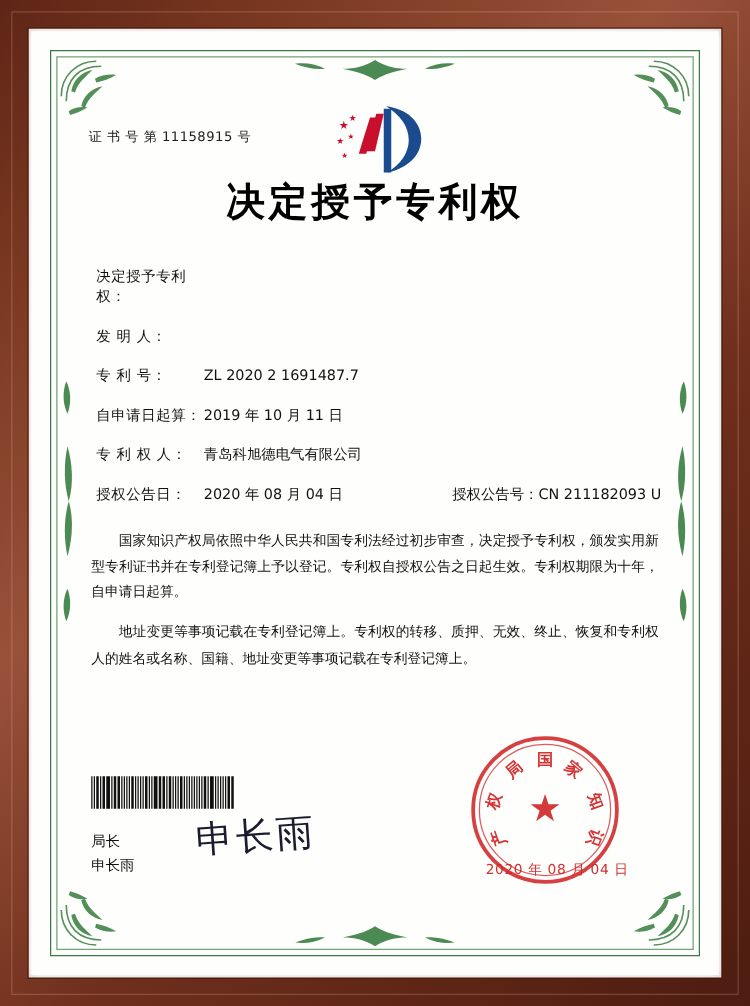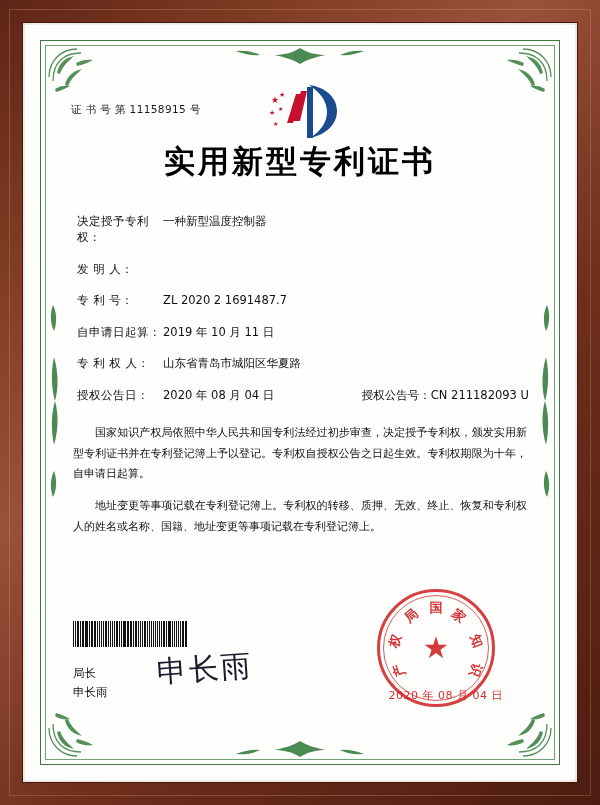--- a/index.html
+++ b/index.html
@@ -381,41 +381,40 @@
           </g>
         </svg>
       </div>
 
       <div class="qr">
         <div class="qrgrid" id="qrgrid"><i></i><i></i><i></i><i></i><i></i><i></i><i></i><i style="background: transparent;"></i><i></i><i style="background: transparent;"></i><i style="background: transparent;"></i><i style="background: transparent;"></i><i style="background: transparent;"></i><i style="background: transparent;"></i><i></i><i></i><i></i><i></i><i></i><i></i><i></i><i></i><i style="background: transparent;"></i><i style="background: transparent;"></i><i style="background: transparent;"></i><i style="background: transparent;"></i><i style="background: transparent;"></i><i></i><i style="background: transparent;"></i><i></i><i style="background: transparent;"></i><i></i><i></i><i style="background: transparent;"></i><i style="background: transparent;"></i><i></i><i style="background: transparent;"></i><i style="background: transparent;"></i><i style="background: transparent;"></i><i style="background: transparent;"></i><i style="background: transparent;"></i><i></i><i></i><i style="background: transparent;"></i><i></i><i></i><i></i><i style="background: transparent;"></i><i></i><i style="background: transparent;"></i><i></i><i></i><i></i><i></i><i style="background: transparent;"></i><i></i><i></i><i style="background: transparent;"></i><i></i><i></i><i></i><i style="background: transparent;"></i><i></i><i></i><i style="background: transparent;"></i><i></i><i></i><i></i><i style="background: transparent;"></i><i></i><i style="background: transparent;"></i><i style="background: transparent;"></i><i></i><i></i><i></i><i style="background: transparent;"></i><i style="background: transparent;"></i><i></i><i style="background: transparent;"></i><i></i><i></i><i></i><i style="background: transparent;"></i><i></i><i></i><i style="background: transparent;"></i><i></i><i></i><i></i><i style="background: transparent;"></i><i></i><i style="background: transparent;"></i><i style="background: transparent;"></i><i></i><i style="background: transparent;"></i><i style="background: transparent;"></i><i style="background: transparent;"></i><i style="background: transparent;"></i><i></i><i style="background: transparent;"></i><i></i><i></i><i></i><i style="background: transparent;"></i><i></i><i></i><i style="background: transparent;"></i><i style="background: transparent;"></i><i style="background: transparent;"></i><i style="background: transparent;"></i><i style="background: transparent;"></i><i></i><i style="background: transparent;"></i><i style="background: transparent;"></i><i style="background: transparent;"></i><i style="background: transparent;"></i><i style="background: transparent;"></i><i style="background: transparent;"></i><i></i><i></i><i style="background: transparent;"></i><i style="background: transparent;"></i><i style="background: transparent;"></i><i style="background: transparent;"></i><i style="background: transparent;"></i><i></i><i></i><i></i><i></i><i></i><i></i><i></i><i></i><i style="background: transparent;"></i><i style="background: transparent;"></i><i style="background: transparent;"></i><i style="background: transparent;"></i><i style="background: transparent;"></i><i style="background: transparent;"></i><i style="background: transparent;"></i><i></i><i></i><i></i><i></i><i></i><i></i><i></i><i style="background: transparent;"></i><i style="background: transparent;"></i><i style="background: transparent;"></i><i style="background: transparent;"></i><i style="background: transparent;"></i><i style="background: transparent;"></i><i style="background: transparent;"></i><i style="background: transparent;"></i><i style="background: transparent;"></i><i></i><i style="background: transparent;"></i><i></i><i style="background: transparent;"></i><i></i><i style="background: transparent;"></i><i style="background: transparent;"></i><i style="background: transparent;"></i><i style="background: transparent;"></i><i style="background: transparent;"></i><i style="background: transparent;"></i><i style="background: transparent;"></i><i style="background: transparent;"></i><i style="background: transparent;"></i><i></i><i></i><i></i><i style="background: transparent;"></i><i></i><i style="background: transparent;"></i><i></i><i></i><i style="background: transparent;"></i><i style="background: transparent;"></i><i style="background: transparent;"></i><i style="background: transparent;"></i><i></i><i style="background: transparent;"></i><i style="background: transparent;"></i><i style="background: transparent;"></i><i></i><i style="background: transparent;"></i><i style="background: transparent;"></i><i style="background: transparent;"></i><i></i><i style="background: transparent;"></i><i style="background: transparent;"></i><i></i><i style="background: transparent;"></i><i style="background: transparent;"></i><i></i><i></i><i></i><i></i><i></i><i style="background: transparent;"></i><i style="background: transparent;"></i><i></i><i style="background: transparent;"></i><i></i><i style="background: transparent;"></i><i></i><i></i><i style="background: transparent;"></i><i></i><i></i><i style="background: transparent;"></i><i style="background: transparent;"></i><i></i><i style="background: transparent;"></i><i style="background: transparent;"></i><i></i><i></i><i style="background: transparent;"></i><i style="background: transparent;"></i><i></i><i></i><i></i><i></i><i></i><i style="background: transparent;"></i><i></i><i></i><i style="background: transparent;"></i><i></i><i></i><i></i><i></i><i></i><i style="background: transparent;"></i><i style="background: transparent;"></i><i style="background: transparent;"></i><i></i><i></i><i></i><i style="background: transparent;"></i><i></i><i></i><i></i><i></i><i style="background: transparent;"></i><i></i><i></i><i></i><i style="background: transparent;"></i><i style="background: transparent;"></i><i style="background: transparent;"></i><i style="background: transparent;"></i><i></i><i style="background: transparent;"></i><i></i><i style="background: transparent;"></i><i></i><i></i><i style="background: transparent;"></i><i style="background: transparent;"></i><i></i><i style="background: transparent;"></i><i></i><i style="background: transparent;"></i><i style="background: transparent;"></i><i style="background: transparent;"></i><i style="background: transparent;"></i><i></i><i style="background: transparent;"></i><i></i><i style="background: transparent;"></i><i></i><i style="background: transparent;"></i><i></i><i></i><i></i><i></i><i style="background: transparent;"></i><i style="background: transparent;"></i><i style="background: transparent;"></i><i></i><i></i><i style="background: transparent;"></i><i style="background: transparent;"></i><i style="background: transparent;"></i><i></i><i style="background: transparent;"></i><i style="background: transparent;"></i><i></i><i></i><i></i><i style="background: transparent;"></i><i></i><i></i><i></i><i></i><i></i><i></i><i></i><i style="background: transparent;"></i><i></i><i></i><i></i><i></i><i style="background: transparent;"></i><i></i><i style="background: transparent;"></i><i></i><i></i><i style="background: transparent;"></i><i></i><i></i><i style="background: transparent;"></i><i></i><i style="background: transparent;"></i><i style="background: transparent;"></i><i style="background: transparent;"></i><i style="background: transparent;"></i><i style="background: transparent;"></i><i></i><i style="background: transparent;"></i><i></i><i style="background: transparent;"></i><i style="background: transparent;"></i><i></i><i style="background: transparent;"></i><i></i><i style="background: transparent;"></i><i style="background: transparent;"></i><i></i><i style="background: transparent;"></i><i></i><i></i><i style="background: transparent;"></i><i></i><i style="background: transparent;"></i><i></i><i></i><i></i><i style="background: transparent;"></i><i></i><i style="background: transparent;"></i><i style="background: transparent;"></i><i style="background: transparent;"></i><i style="background: transparent;"></i><i style="background: transparent;"></i><i style="background: transparent;"></i><i></i><i style="background: transparent;"></i><i></i><i></i><i></i><i style="background: transparent;"></i><i style="background: transparent;"></i><i></i><i></i><i style="background: transparent;"></i><i></i><i></i><i></i><i style="background: transparent;"></i><i></i><i style="background: transparent;"></i><i></i><i style="background: transparent;"></i><i></i><i></i><i></i><i></i><i style="background: transparent;"></i><i style="background: transparent;"></i><i></i><i></i><i></i><i style="background: transparent;"></i><i></i><i></i><i style="background: transparent;"></i><i></i><i></i><i></i><i style="background: transparent;"></i><i></i><i style="background: transparent;"></i><i></i><i style="background: transparent;"></i><i></i><i></i><i></i><i></i><i></i><i></i><i style="background: transparent;"></i><i></i><i style="background: transparent;"></i><i style="background: transparent;"></i><i style="background: transparent;"></i><i></i><i style="background: transparent;"></i><i style="background: transparent;"></i><i style="background: transparent;"></i><i style="background: transparent;"></i><i style="background: transparent;"></i><i></i><i style="background: transparent;"></i><i></i><i style="background: transparent;"></i><i style="background: transparent;"></i><i></i><i></i><i></i><i style="background: transparent;"></i><i style="background: transparent;"></i><i></i><i></i><i style="background: transparent;"></i><i></i><i></i><i></i><i></i><i></i><i></i><i></i><i></i><i></i><i style="background: transparent;"></i><i></i><i></i><i></i><i style="background: transparent;"></i><i></i><i style="background: transparent;"></i><i></i><i></i><i></i><i></i><i></i><i></i><i></i></div>
       </div>
 
       <div class="serial">证 书 号 第 11158915 号</div>
 
-      <div class="title">实用新型专利证书</div>
+      <div class="title">决定授予专利权</div>
 
       <div class="fields">
         <div class="field-row">
           <div class="field-label">决定授予专利权：</div>
-          <div class="field-value">一种新型温度控制器</div>
         </div>
         <div class="field-row">
           <div class="field-label">发 明 人：</div>
         </div>
         <div class="field-row">
           <div class="field-label">专 利 号：</div>
           <div class="field-value">ZL 2020 2 1691487.7</div>
         </div>
         <div class="field-row">
           <div class="field-label">自申请日起算：</div>
           <div class="field-value">2019 年 10 月 11 日</div>
         </div>
         <div class="field-row">
           <div class="field-label">专 利 权 人：</div>
-          <div class="field-value">山东省青岛市城阳区华夏路</div>
+          <div class="field-value">青岛科旭德电气有限公司</div>
         </div>
         <div class="field-row">
           <div class="field-label">授权公告日：</div>
           <div class="field-value">2020 年 08 月 04 日</div>
           <div class="field-extra-label">授权公告号：</div>
           <div>CN 211182093 U</div>
         </div>
       </div>
 
       <div class="paragraphs">

